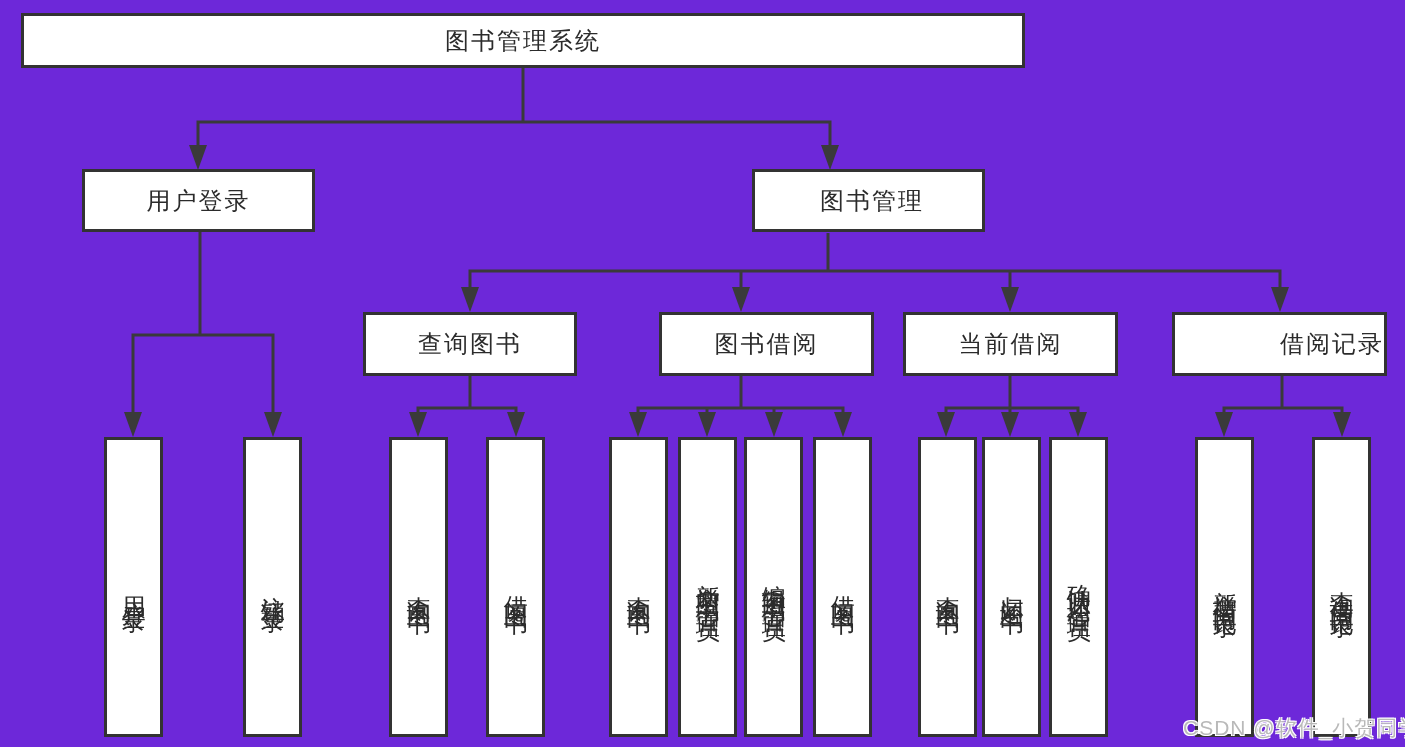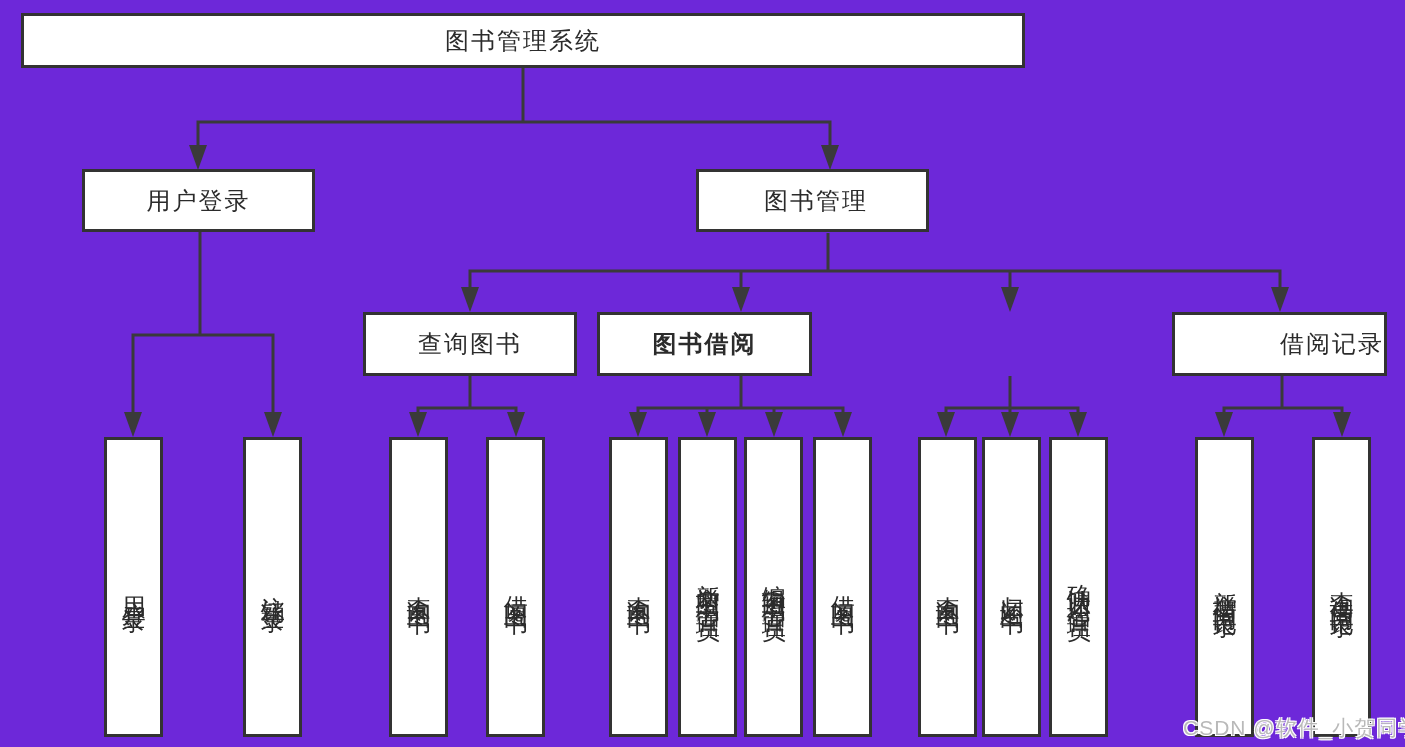--- a/index.html
+++ b/index.html
@@ -37,23 +37,23 @@
     writing-mode: vertical-rl;
     text-orientation: mixed;
     font-size: 24px;
     letter-spacing: 5px;
     line-height: 1.1;
     white-space: nowrap;
   }
   
   .n-root { left: 21px;  top: 13px;  width: 1004px; height: 55px; }
   .n-l2a  { left: 82px;  top: 169px; width: 233px;  height: 63px; }
-  .n-l2b  { left: 696px; top: 169px; width: 233px;  height: 63px; padding-left: 7px; }
+  .n-l2b  { left: 752px; top: 169px; width: 233px;  height: 63px; padding-left: 7px; }
   .n-m1   { left: 363px; top: 312px; width: 214px;  height: 64px; }
-  .n-m2   { left: 597px; top: 312px; width: 215px;  height: 64px; font-weight: bold; }
+  .n-m2   { left: 659px; top: 312px; width: 215px;  height: 64px; }
   .n-m3   { left: 903px; top: 312px; width: 215px;  height: 64px; }
   .n-m4   { left: 1172px;top: 312px; width: 215px;  height: 64px; justify-content: flex-end; }
   .leaf   { top: 437px; width: 59px; height: 300px; }
   .n-L1  { left: 104px; }
   .n-L2  { left: 243px; }
   .n-L3  { left: 389px; }
   .n-L4  { left: 486px; }
   .n-L5  { left: 609px; }
   .n-L6  { left: 678px; }
   .n-L7  { left: 744px; }
@@ -142,20 +142,23 @@
   <div class="node n-l2b">
     <span class="h-label">图书管理</span>
   </div>
 
   <div class="node n-m1">
     <span class="h-label">查询图书</span>
   </div>
   <div class="node n-m2">
     <span class="h-label">图书借阅</span>
   </div>
+  <div class="node n-m3">
+    <span class="h-label">当前借阅</span>
+  </div>
   <div class="node n-m4">
     <span class="h-label">借阅记录</span>
   </div>
 
   <div class="node leaf n-L1">
     <span class="v-label">用户登录</span>
   </div>
   <div class="node leaf n-L2">
     <span class="v-label">注销登录</span>
   </div>

